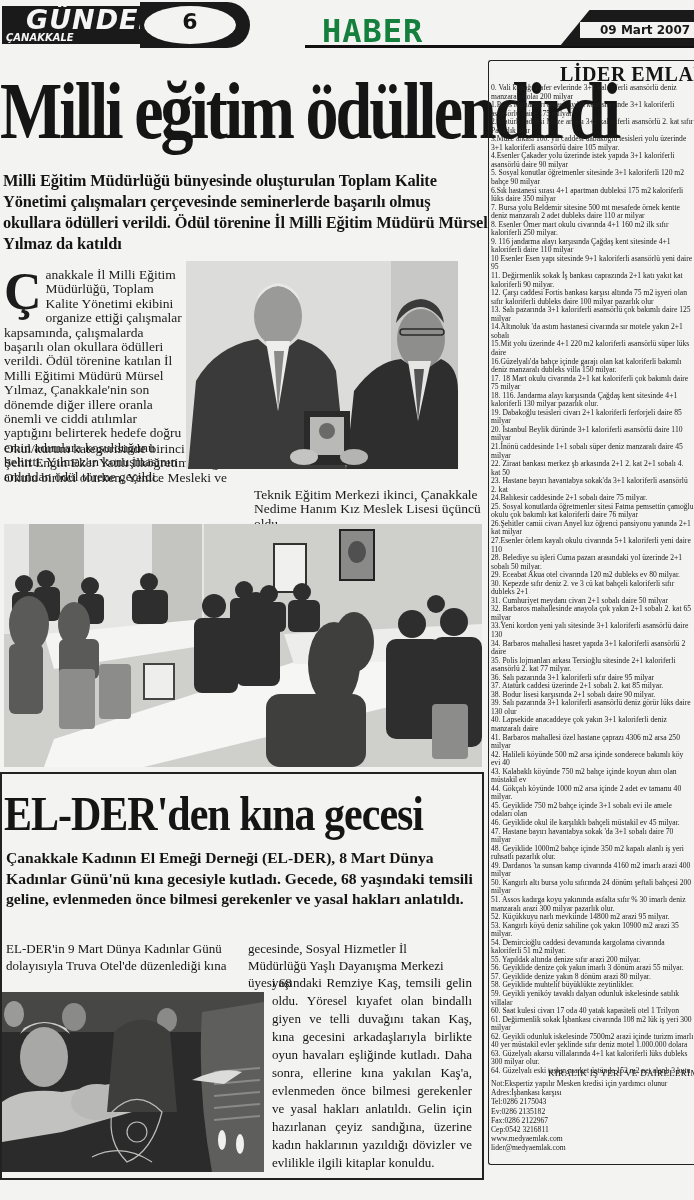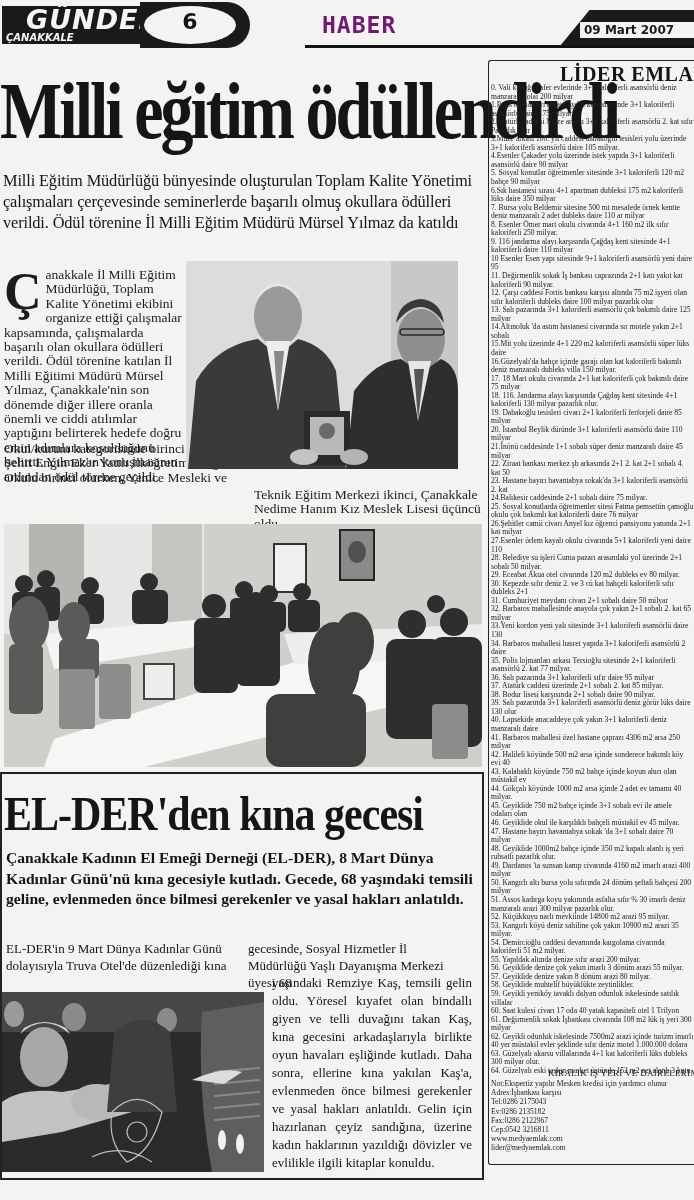--- a/index.html
+++ b/index.html
@@ -37,44 +37,44 @@
     position: absolute; left: 4px; top: 4px; width: 92px; height: 38px;
     background: #f3f3f1; border-radius: 50%;
   }
   .mast-page .num {
     position: absolute; left: 4px; top: 7px; width: 92px; text-align: center;
     font-family: "DejaVu Sans", sans-serif; font-weight: bold; font-size: 22px;
   }
   .mast-section {
     left: 322px; top: 12px;
     font-family: "DejaVu Sans Mono", monospace; font-weight: bold;
-    font-size: 23px; letter-spacing: 1px; color: #701a75;
+    font-size: 32px; letter-spacing: 1px; color: #15803d;
   }
   .mast-rule { left: 305px; top: 45px; width: 389px; height: 3px; background: #111; }
   .mast-date-bg {
     left: 560px; top: 10px; width: 134px; height: 36px; background: #1a1a1a;
     clip-path: polygon(22% 0, 100% 0, 100% 100%, 0 100%);
   }
   .mast-date {
     left: 580px; top: 22px; width: 114px;
     font-family: "DejaVu Sans", sans-serif; font-weight: bold; font-size: 12px;
-    color: #1a1a1a; background: #f3f3f1; padding-left: 4px; line-height: 16px;
+    color: #1a1a1a; background: #f3f3f1; padding-left: 20px; line-height: 16px;
   }
 
   
   .h1 {
     left: 0; top: 62px; width: 486px;
     font-family: "Liberation Serif", serif; font-weight: bold;
     font-size: 66px; line-height: 80px; letter-spacing: -3px;
     transform: scaleY(1.22); transform-origin: top left;
     white-space: nowrap;
   }
   .lede {
     left: 3px; top: 170px; width: 485px;
-    font-weight: normal; font-size: 16.4px; line-height: 21px; letter-spacing: -0.15px;
+    font-weight: bold; font-size: 16.4px; line-height: 21px; letter-spacing: -0.15px;
   }
   .col-text {
     font-size: 13.5px; line-height: 14.4px; color: #1c1c1c;
   }
   .body1 { left: 4px; top: 268px; width: 178px; }
   .dropcap {
     float: left; font-size: 52px; line-height: 40px; font-weight: bold;
     margin: 4px 4px 0 0; height: 44px;
   }
   .body1-cont { left: 4px; top: 442px; width: 252px; }

